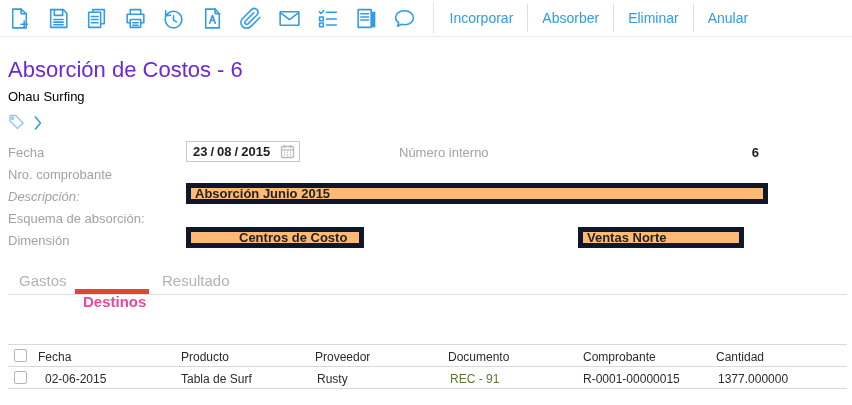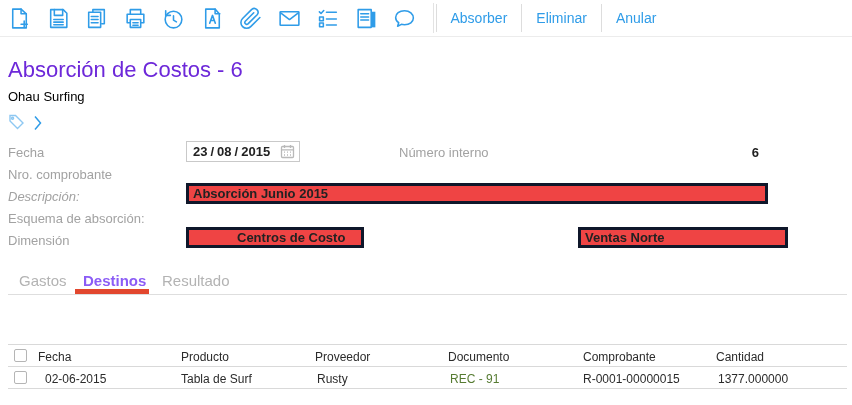--- a/index.html
+++ b/index.html
@@ -27,35 +27,35 @@
   }
   
   .page-title { position:absolute; left:8px; top:57px; font-size:22px; font-weight:400; color:#6d28d9; }
   .company-link { position:absolute; left:8px; top:89px; font-size:13px; color:#000000; text-decoration:none; cursor:pointer; }
   .tag-row { position:absolute; left:8px; top:114px; display:flex; align-items:center; gap:7px; }
   .tag-icon svg { stroke:#8ec8f2; fill:none; stroke-width:1.4; }
   .chev-icon svg { stroke:#2f9ce8; fill:none; stroke-width:1.5; }
   
   .flabel { position:absolute; font-size:13px; color:#a2a2a2; white-space:nowrap; }
   .finput {
-    position:absolute; height:21px; border:3px solid #0f172a; background:#ef4444;
+    position:absolute; height:21px; border:5px solid #0f172a; background:#fdba74;
     font-family:inherit; font-size:13px; font-weight:bold; color:#222; padding:0 4px;
   }
   .date-box {
     position:absolute; left:186px; top:141px; width:114px; height:21px;
     border:1px solid #c9c9c9; display:flex; align-items:center; padding:0 4px 0 6px;
     font-size:13px; font-weight:bold; color:#222; cursor:text;
   }
   .date-box .sep { margin:0 3px; }
   .cal-icon { margin-left:auto; display:flex; cursor:pointer; }
   .cal-icon svg { stroke:#b9b9b9; fill:none; stroke-width:1.3; }
   .num-interno-val { position:absolute; left:735px; top:145px; width:24px; text-align:right; font-size:13px; font-weight:bold; color:#222; }
   
   .tab { position:absolute; top:272px; font-size:15px; color:#b3b3b3; cursor:pointer; white-space:nowrap; }
-  .tab.active { color:#8b5cf6; font-weight:bold; }
+  .tab.active { color:#ec4899; font-weight:bold;margin-top:21px; }
   .tab-underline { position:absolute; left:75px; top:289px; width:74px; height:5px; background:#e2472e; }
   .tab-line { position:absolute; left:8px; right:5px; top:294px; height:1px; background:#dedede; }
   
   .tline { position:absolute; left:8px; right:5px; height:1px; background:#d9d9d9; }
   .cell { position:absolute; font-size:12px; color:#2b2b2b; white-space:nowrap; }
   .cell.green { color:#567b32; cursor:pointer; }
   .cbx {
     position:absolute; width:13px; height:13px; appearance:none; -webkit-appearance:none;
     border:1px solid #b5b5b5; border-radius:2px; background:#fff; cursor:pointer;
   }
@@ -134,20 +134,21 @@
           <path d="M6.5 7.5h7.5M6.5 10.5h7.5M6.5 13.5h7.5"></path>
           <rect class="fillpart" x="16.5" y="5.5" width="4" height="15"></rect>
         </svg>
     </span>
     <span class="tbicon">
       <svg width="25" height="25" viewBox="0 0 24 24">
           <path d="M12 4.5c-5 0-8.5 2.9-8.5 6.5 0 2 1.1 3.8 2.9 5l-1 3.5 3.6-1.9c.9.3 1.9.4 3 .4 5 0 8.5-2.9 8.5-6.5S17 4.5 12 4.5z"></path>
         </svg>
     </span>
     <span class="vdiv"></span>
+    <button class="tbtext">Incorporar</button>
     <span class="bdiv"></span>
     <button class="tbtext">Absorber</button>
     <span class="bdiv"></span>
     <button class="tbtext">Eliminar</button>
     <span class="bdiv"></span>
     <button class="tbtext">Anular</button>
   </div>
 
   <div class="page-title">Absorción de Costos - 6</div>
   <a class="company-link">Ohau Surfing</a>
@@ -186,21 +187,21 @@
   <div class="flabel" style="left:8px; top:167px;">Nro. comprobante</div>
 
   <div class="flabel" style="left:8px; top:189px;font-style:italic;">Descripción:</div>
   <input class="finput" style="left: 186px; top: 183px; width: 582px;" value="Absorción Junio 2015">
 
   <div class="flabel" style="left:8px; top:211px;">Esquema de absorción:</div>
 
   <div class="flabel" style="left:8px; top:233px;">Dimensión</div>
   <input class="finput" style="left: 186px; top: 227px; width: 178px; padding-left: 48px;" value="Centros de Costo">
 
-  <input class="finput" style="left: 578px; top: 227px; width: 210px;" value="Ventas Norte">
+  <input class="finput" style="left: 578px; top: 227px; width: 166px;" value="Ventas Norte">
 
   <span class="tab" style="left:19px;">Gastos</span>
   <span class="tab active" style="left:83px;">Destinos</span>
   <span class="tab" style="left:162px;">Resultado</span>
   <div class="tab-underline"></div>
   <div class="tab-line"></div>
 
   <div class="tline" style="top:344px;"></div>
 
   <input type="checkbox" class="cbx" style="left: 14px; top: 349px;">

